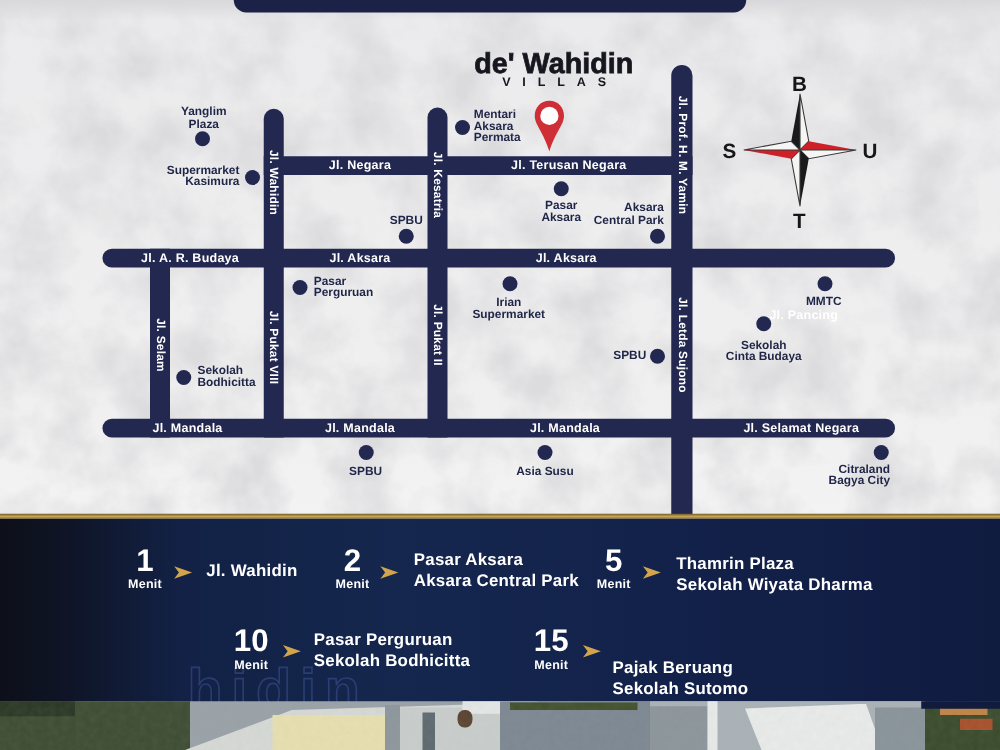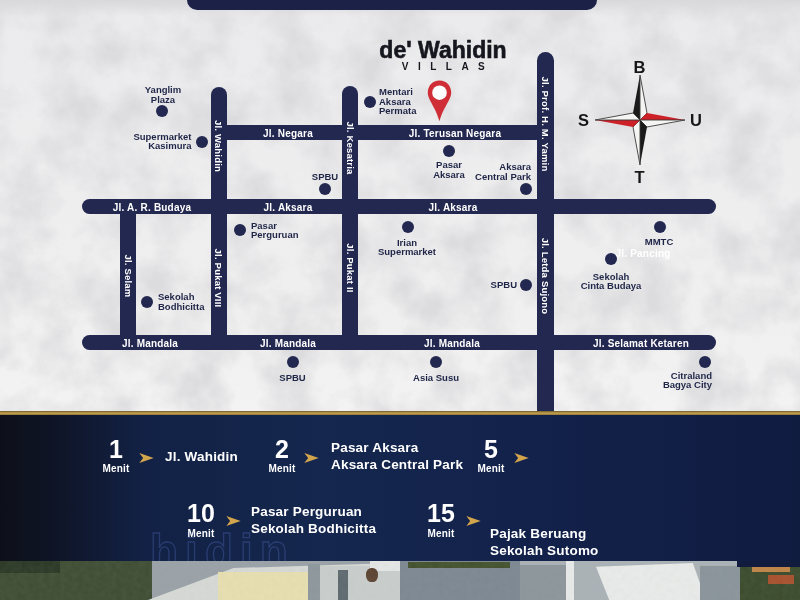--- a/index.html
+++ b/index.html
@@ -90,21 +90,21 @@
   <div class="rlabel" style="left:453px;top:207px;">Jl. Aksara</div>
 
   <div class="rlabel" style="left:643px;top:207px;margin-top:46px;">Jl. Pancing</div>
 
   <div class="rlabel" style="left:150px;top:342.5px;">Jl. Mandala</div>
 
   <div class="rlabel" style="left:288px;top:342.5px;">Jl. Mandala</div>
 
   <div class="rlabel" style="left:452px;top:342.5px;">Jl. Mandala</div>
 
-  <div class="rlabel" style="left:641px;top:342.5px;">Jl. Selamat Ketaren</div>
+  <div class="rlabel" style="left:641px;top:342.5px;">Jl. Selamat Negara</div>
 
   <div class="vroad-label" style="left:218.5px;top:146px;">Jl. Wahidin</div>
 
   <div class="vroad-label" style="left:218.5px;top:278px;">Jl. Pukat VIII</div>
 
   <div class="vroad-label" style="left:128px;top:276px;">Jl. Selam</div>
 
   <div class="vroad-label" style="left:350px;top:148px;">Jl. Kesatria</div>
 
   <div class="vroad-label" style="left:350px;top:268px;">Jl. Pukat II</div>
@@ -176,20 +176,21 @@
   <svg class="arrow" style="left:304px;top:457.5px;" width="15" height="11" viewBox="0 0 17 13">
       <path d="M0,0.5 L17,6.5 L0,12.5 L4.5,6.5 Z" fill="#d2a44c"></path>
     </svg>
   <div class="dest" style="left:331px;top:439px;">Pasar Aksara<br>Aksara Central Park</div>
 
   <div class="menit-num" style="left:491px;top:448.5px;">5</div>
   <div class="menit" style="left:491px;top:468px;">Menit</div>
   <svg class="arrow" style="left:514px;top:457.5px;" width="15" height="11" viewBox="0 0 17 13">
       <path d="M0,0.5 L17,6.5 L0,12.5 L4.5,6.5 Z" fill="#d2a44c"></path>
     </svg>
+  <div class="dest" style="left:541px;top:442px;">Thamrin Plaza<br>Sekolah Wiyata Dharma</div>
 
   <div class="menit-num" style="left:201px;top:513px;">10</div>
   <div class="menit" style="left:201px;top:533px;">Menit</div>
   <svg class="arrow" style="left:226px;top:520.5px;" width="15" height="11" viewBox="0 0 17 13">
       <path d="M0,0.5 L17,6.5 L0,12.5 L4.5,6.5 Z" fill="#d2a44c"></path>
     </svg>
   <div class="dest" style="left:251px;top:503px;">Pasar Perguruan<br>Sekolah Bodhicitta</div>
 
   <div class="menit-num" style="left:441px;top:513px;">15</div>
   <div class="menit" style="left:441px;top:533px;">Menit</div>

